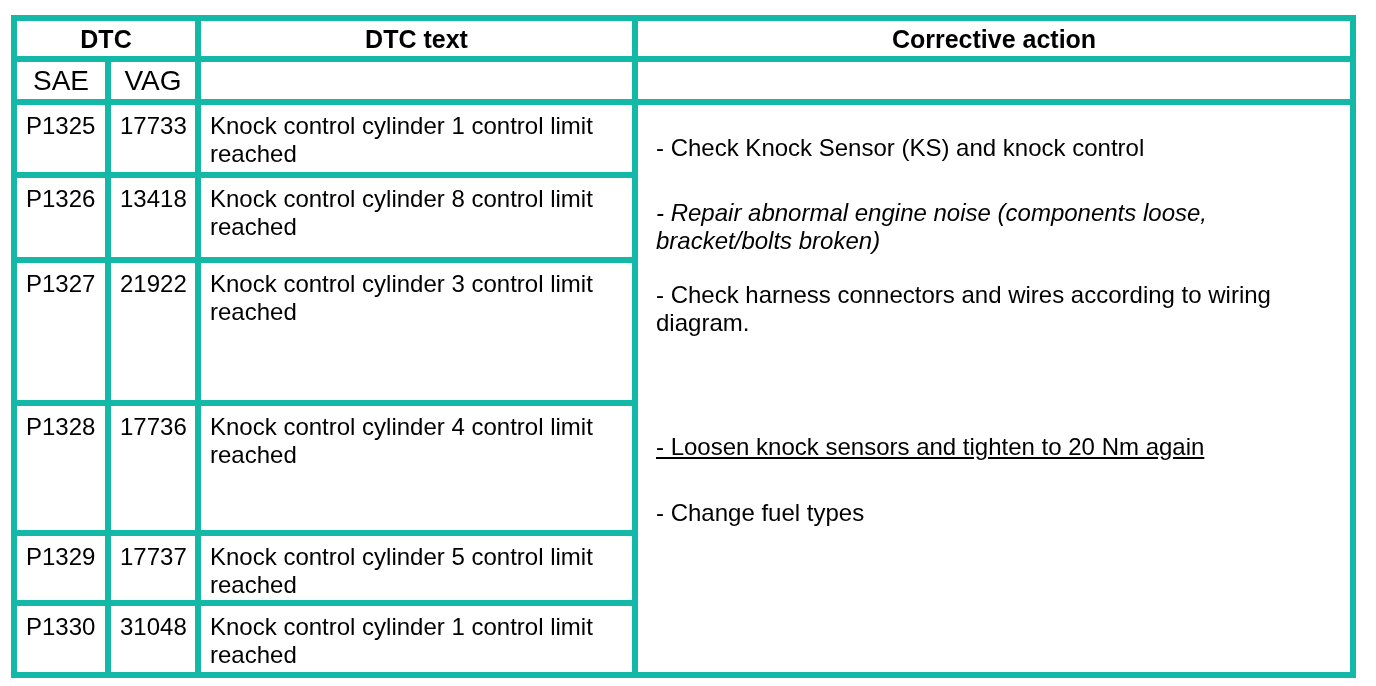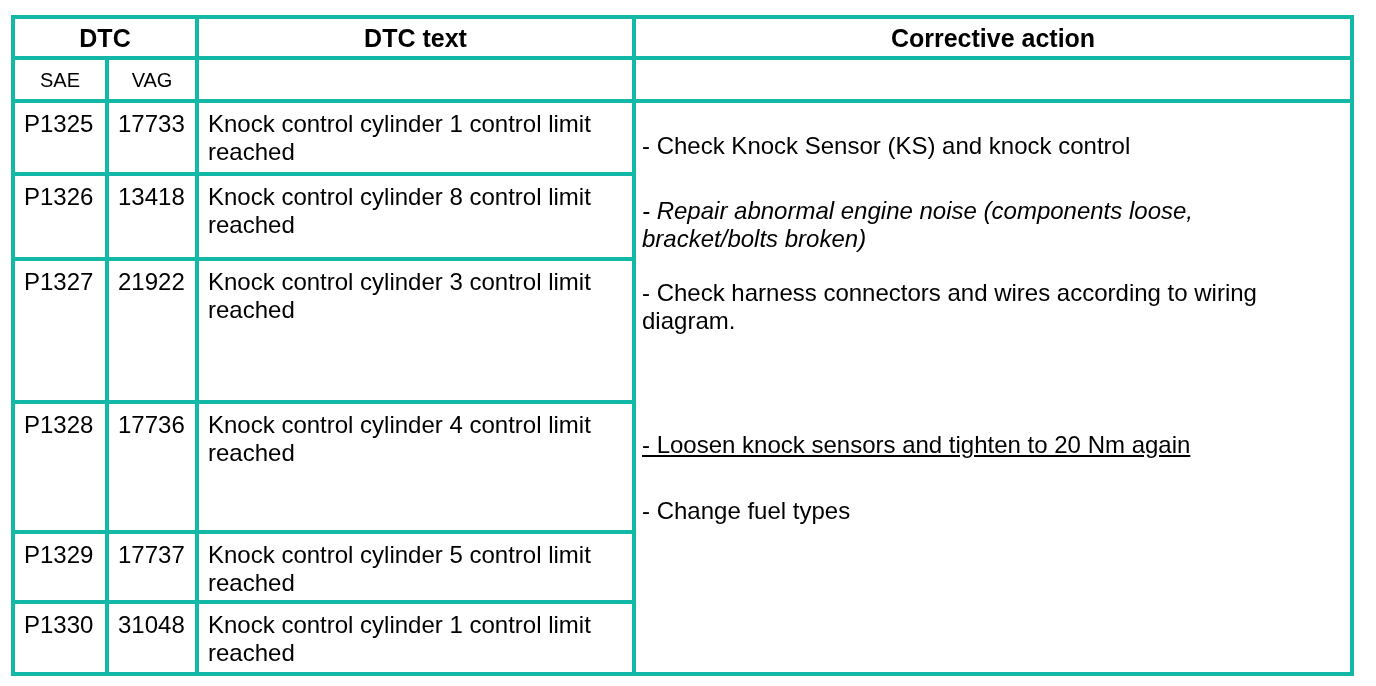--- a/index.html
+++ b/index.html
@@ -22,37 +22,37 @@
     left: 11px;
     top: 15px;
     border-collapse: collapse;
     table-layout: fixed;
     width: 1339px;
     border: 3px solid #000000;
     font-size: 24px;
     line-height: 28px;
   }
   .dtc-table th, .dtc-table td {
-    border: 4px solid #14b8a6;
+    border: 6px solid #14b8a6;
     padding: 0;
     overflow: hidden;
     box-sizing: border-box;
   }
   
   tr.hr1 { height: 41px; }
   tr.hr2 { height: 43px; }
   .dtc-table th {
     font-weight: bold;
     font-size: 25px;
     text-align: center;
     vertical-align: middle;
   }
   tr.hr2 th {
     font-weight: normal;
-    font-size: 20px;
+    font-size: 28px;
   }
   
   tr.r1 { height: 73px; }
   tr.r2 { height: 85px; }
   tr.r3 { height: 143px; }
   tr.r4 { height: 130px; }
   tr.r5 { height: 70px; }
   tr.r6 { height: 72px; }
   .dtc-table td {
     vertical-align: top;
@@ -63,21 +63,21 @@
     white-space: pre-line;
     padding-right: 14px;
   }
   
   td.ca-cell {
     position: relative;
     padding: 0;
   }
   .ca-item {
     position: absolute;
-    left: 6px;
+    left: 18px;
     right: 14px;
     white-space: pre-line;
   }
   .ca-item.ca-1 { top: 29px; }
   .ca-item.ca-2 { top: 94px; font-style: italic; }
   .ca-item.ca-3 { top: 176px; }
   .ca-item.ca-4 { top: 328px; text-decoration: underline; }
   .ca-item.ca-5 { top: 394px; }
 </style>
 </head>

